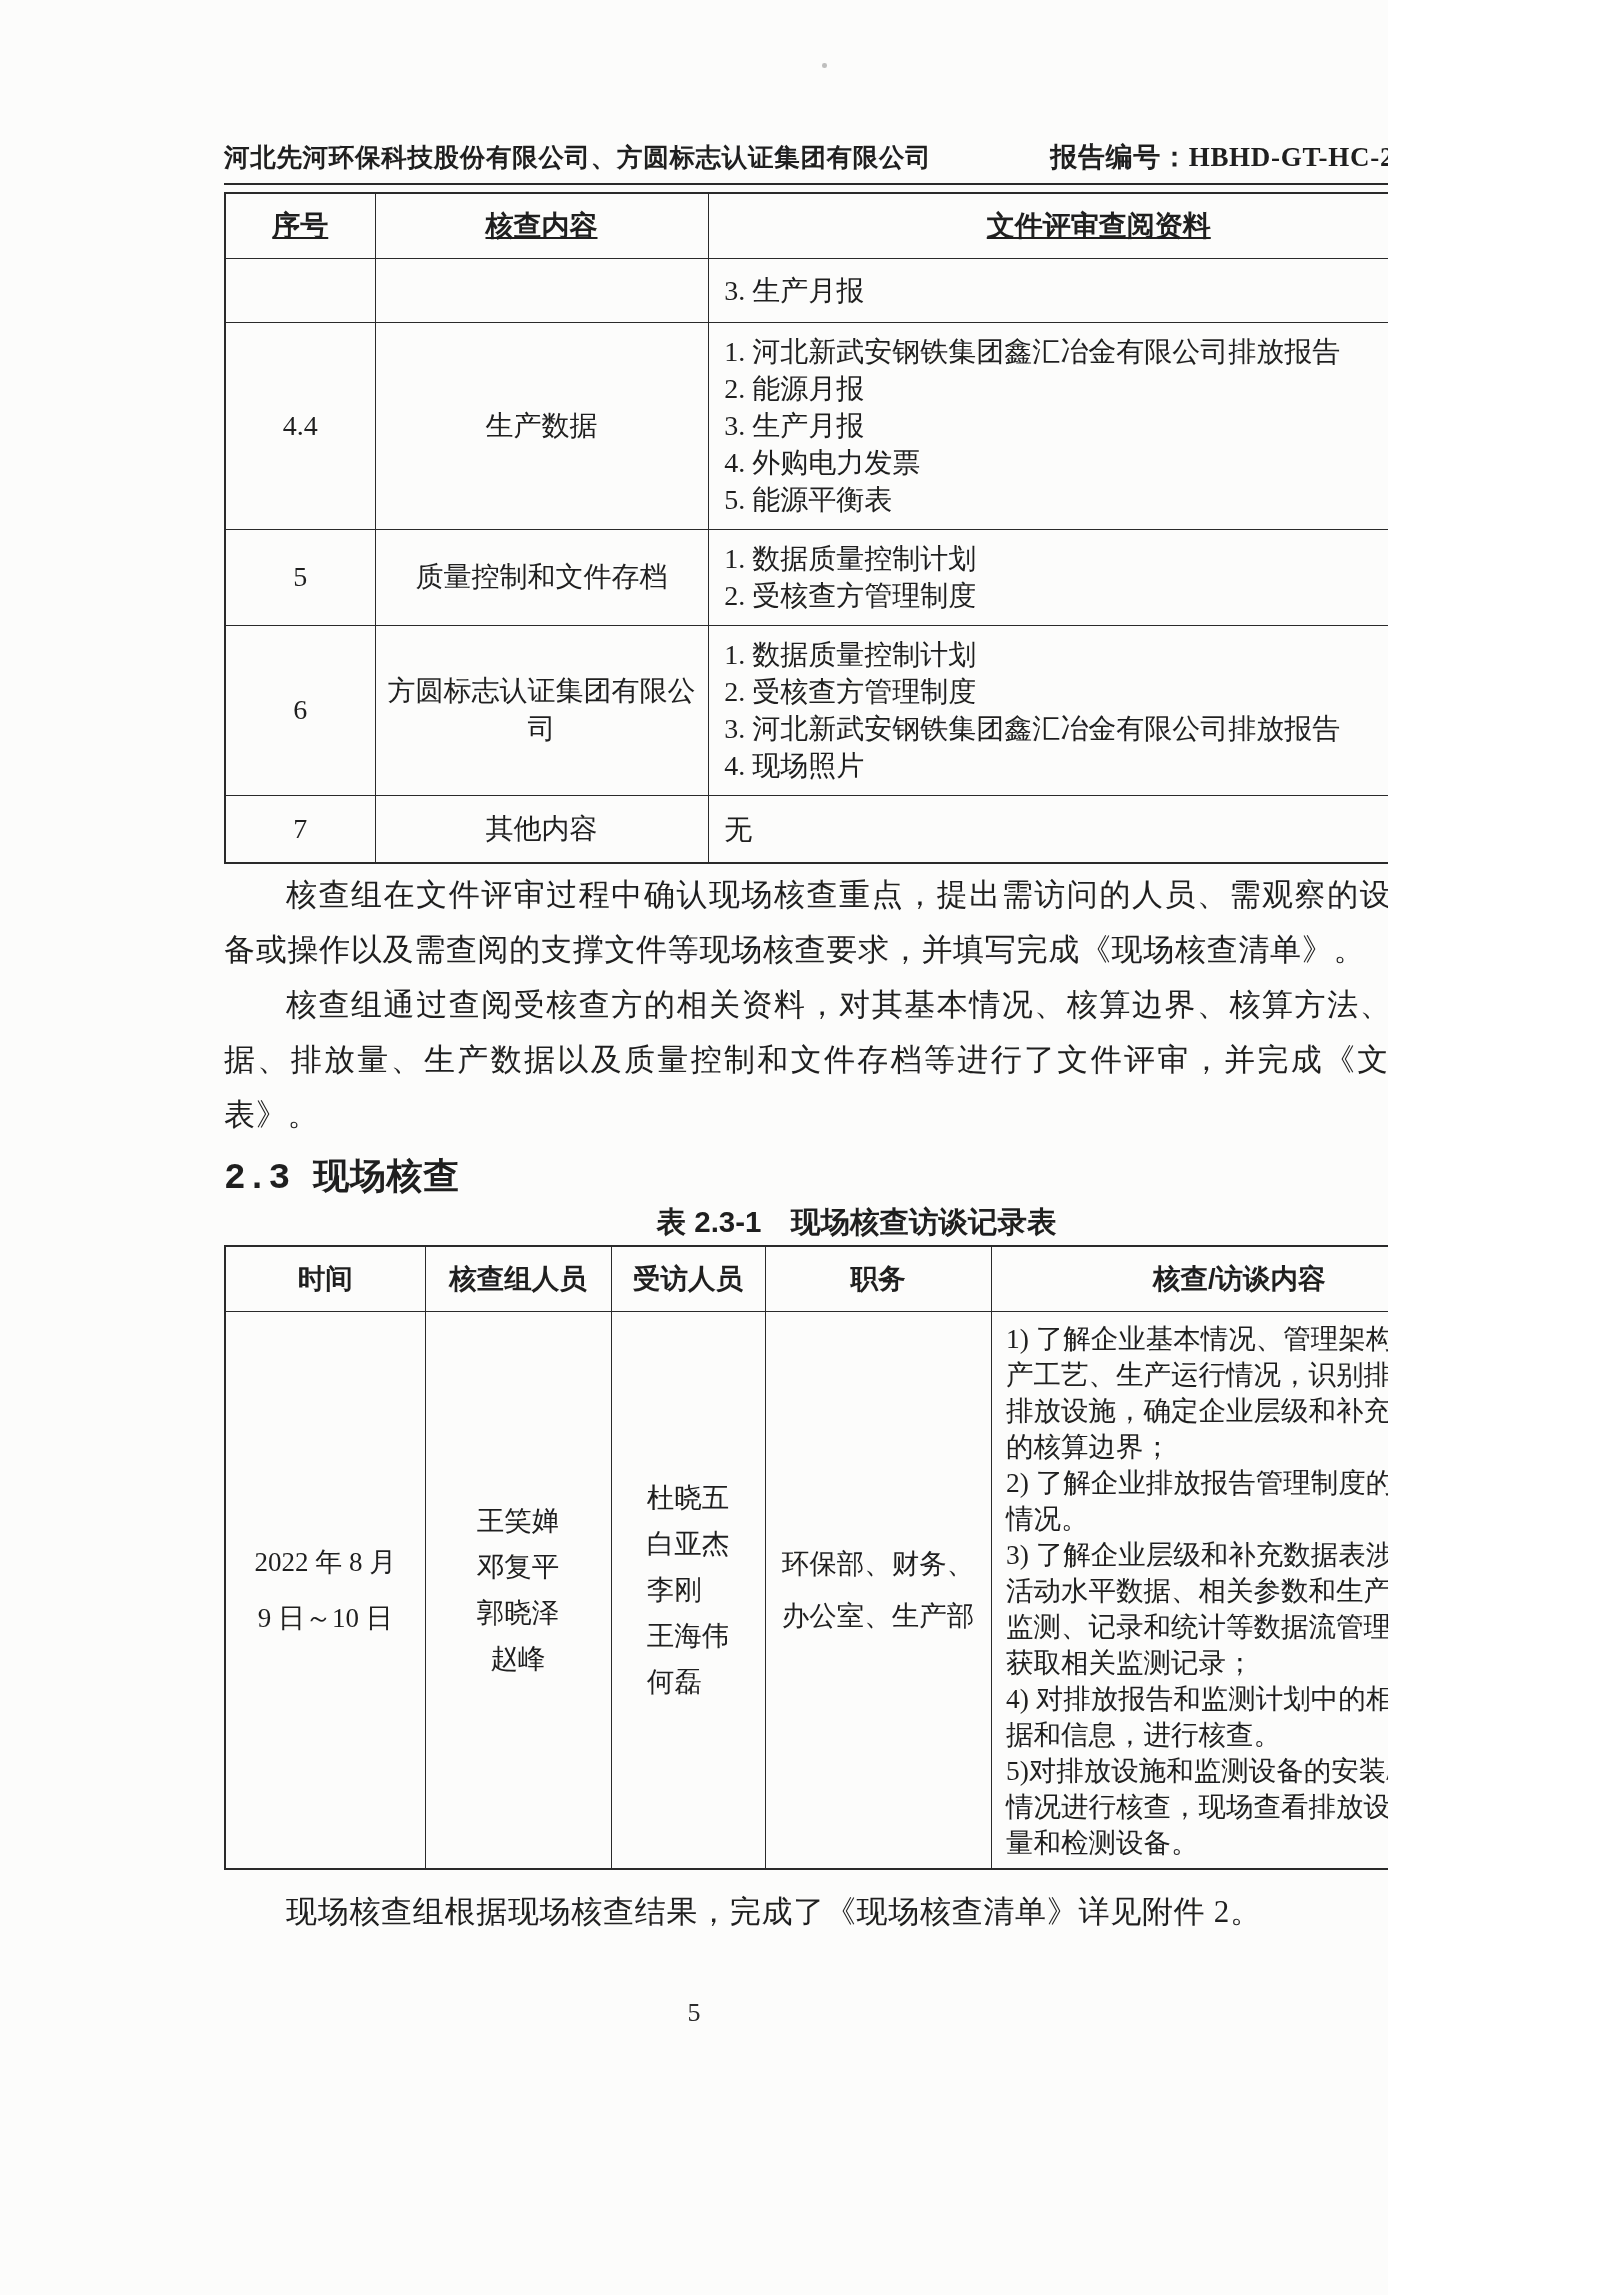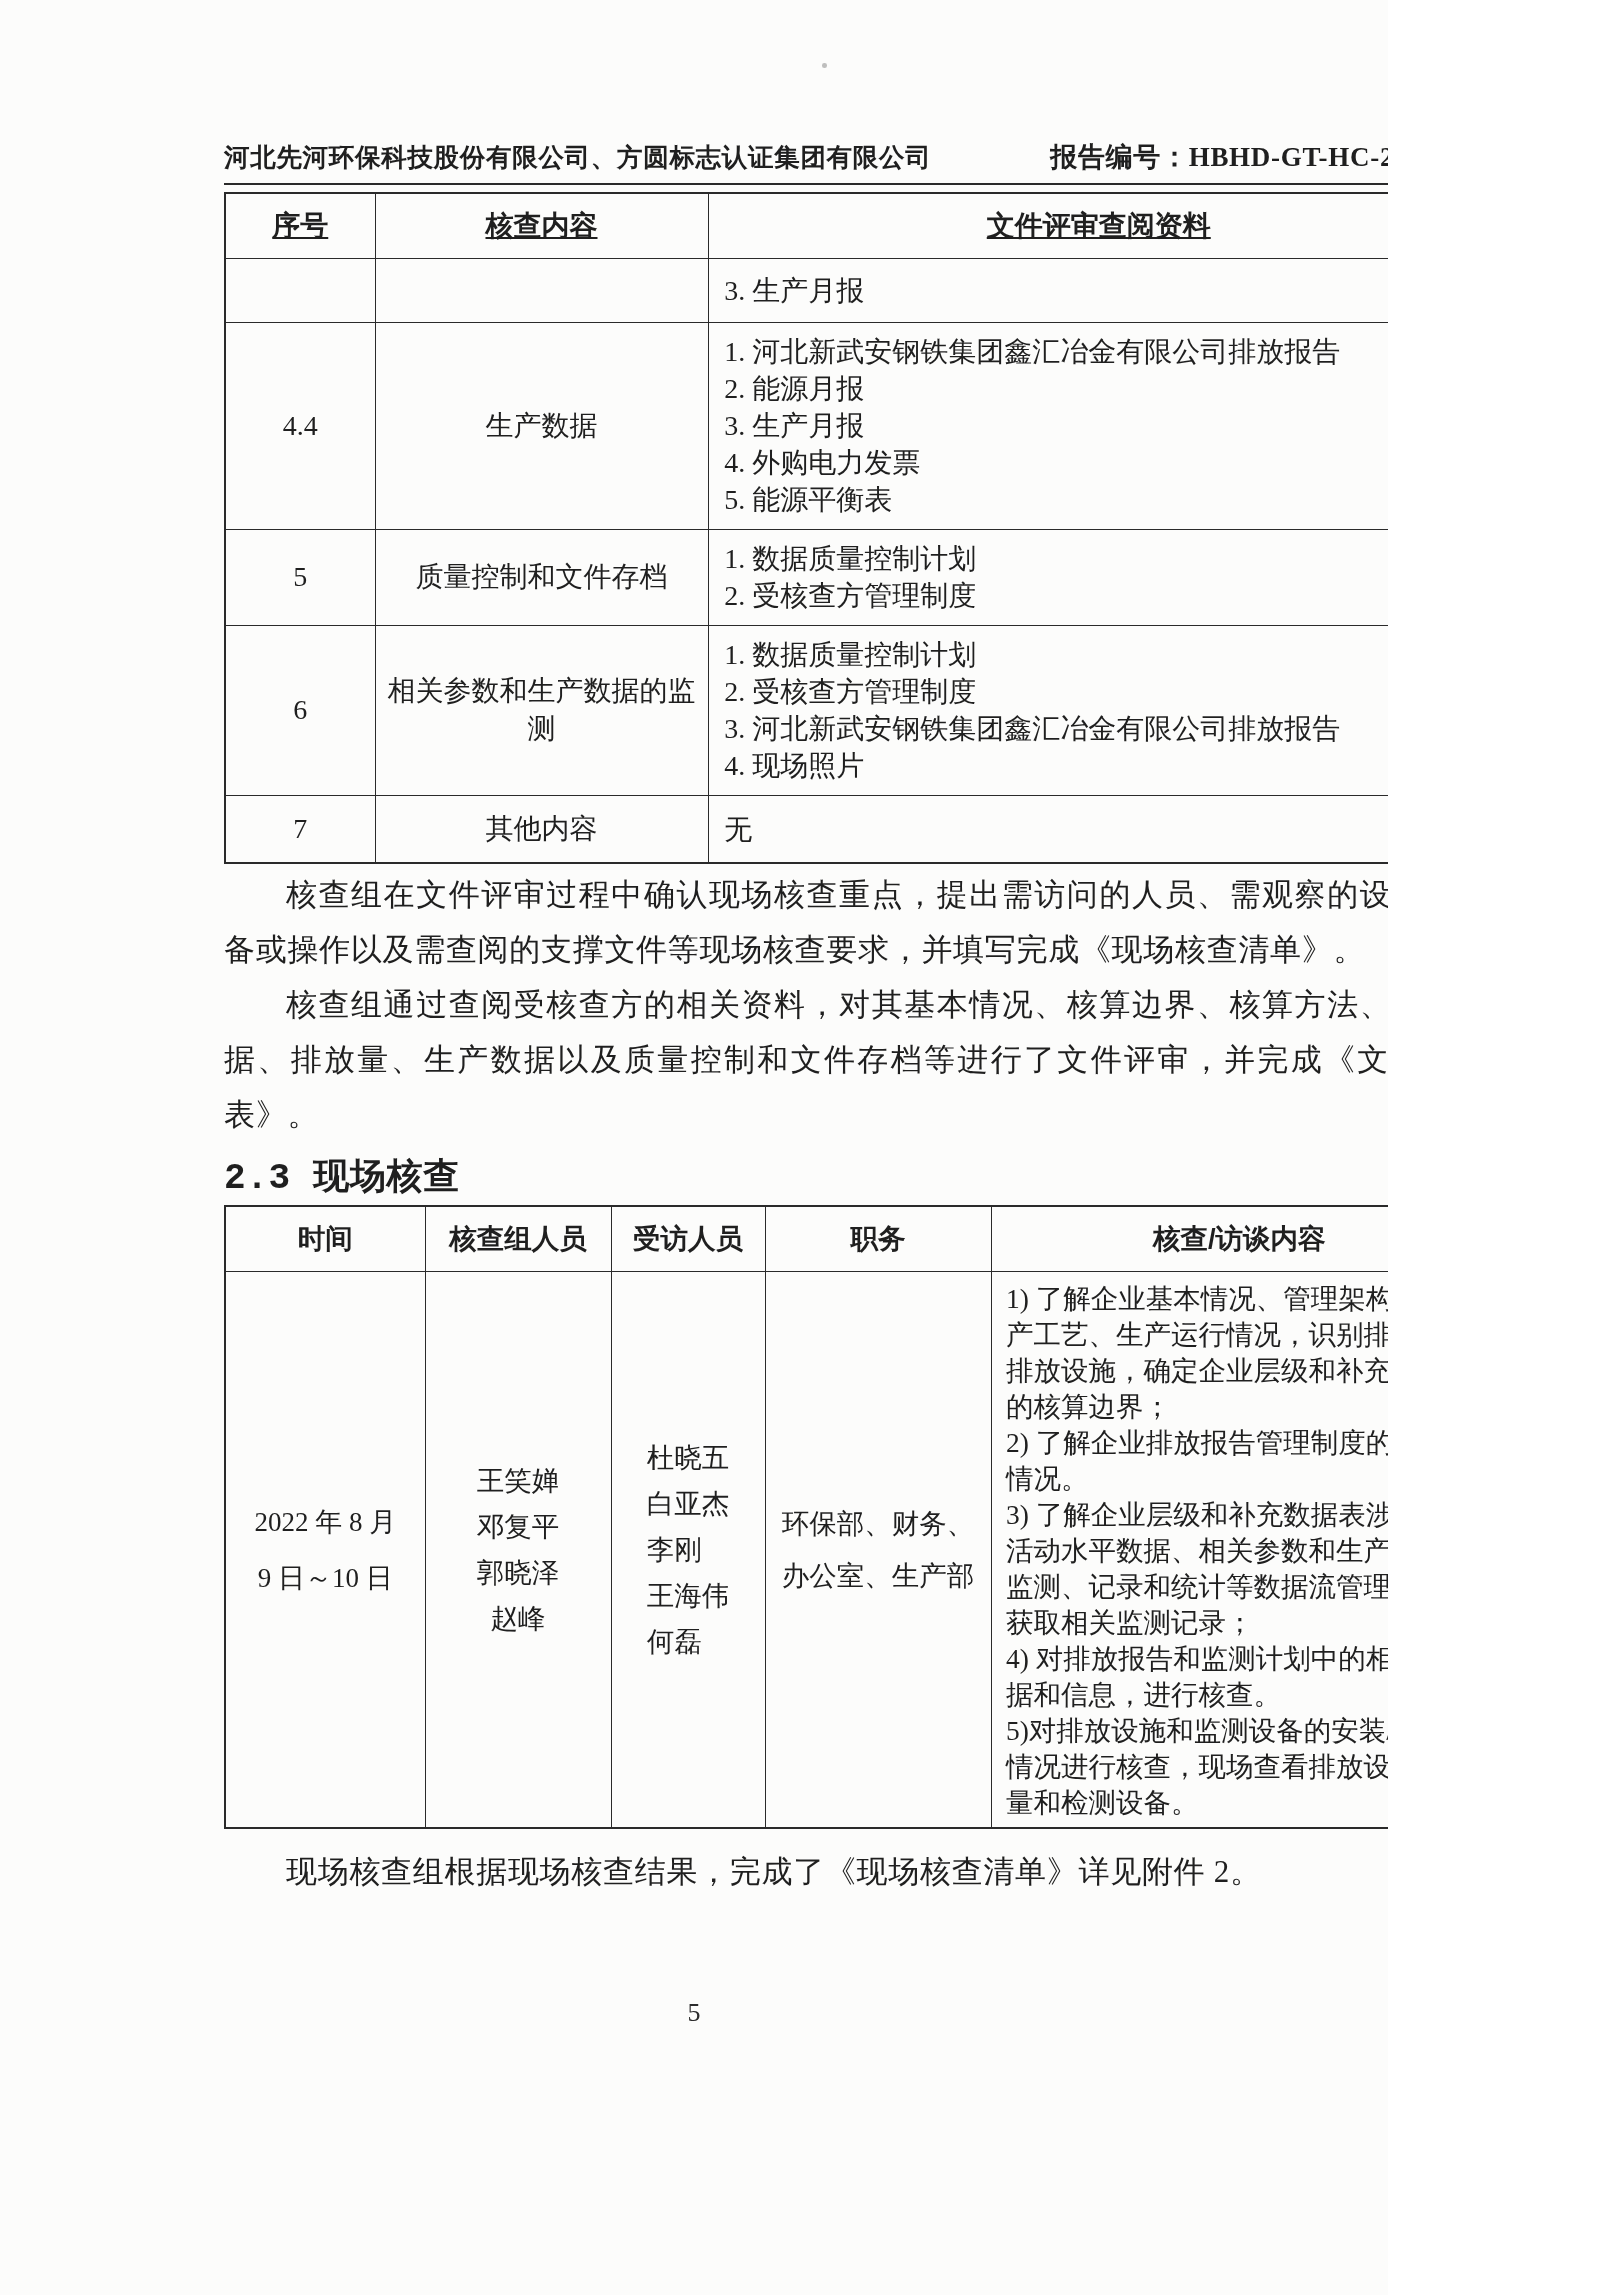--- a/index.html
+++ b/index.html
@@ -139,21 +139,21 @@
 5. 能源平衡表</td>
         </tr>
         <tr class="t1r2">
           <td class="c">5</td>
           <td class="c">质量控制和文件存档</td>
           <td class="mat">1. 数据质量控制计划
 2. 受核查方管理制度</td>
         </tr>
         <tr class="t1r3">
           <td class="c">6</td>
-          <td class="c">相关参数和生产数据的监测</td>
+          <td class="c">方圆标志认证集团有限公司</td>
           <td class="mat">1. 数据质量控制计划
 2. 受核查方管理制度
 3. 河北新武安钢铁集团鑫汇冶金有限公司排放报告
 4. 现场照片</td>
         </tr>
         <tr class="t1r4">
           <td class="c">7</td>
           <td class="c">其他内容</td>
           <td class="mat">无</td>
         </tr>
@@ -161,20 +161,21 @@
     </table>
 
     <div class="p-block">
       <p class="body-p">核查组在文件评审过程中确认现场核查重点，提出需访问的人员、需观察的设施、设备或操作以及需查阅的支撑文件等现场核查要求，并填写完成《现场核查清单》。</p>
       <p class="body-p">核查组通过查阅受核查方的相关资料，对其基本情况、核算边界、核算方法、核算数据、排放量、生产数据以及质量控制和文件存档等进行了文件评审，并完成《文件评审表》。</p>
     </div>
 
     <h2 class="section-heading">2.3 现场核查</h2>
 
 
+    <div class="caption">表 2.3-1　现场核查访谈记录表</div>
 
     <table class="t2">
       <colgroup>
           <col style="width:200px">
           <col style="width:186px">
           <col style="width:154px">
           <col style="width:226px">
           <col style="width:497px">
         </colgroup>
       <thead>

